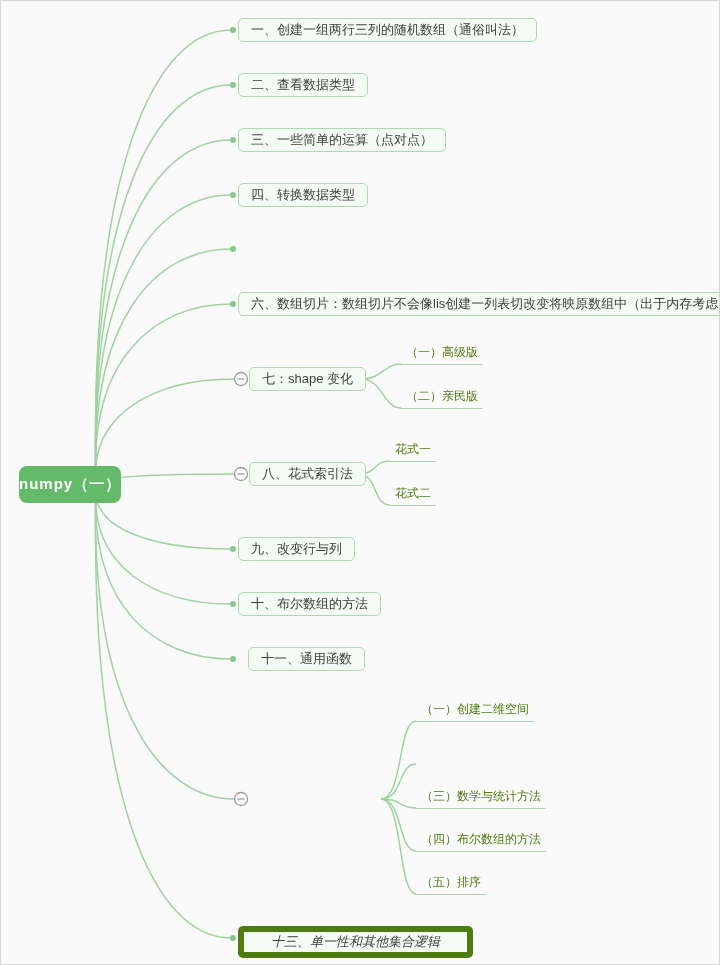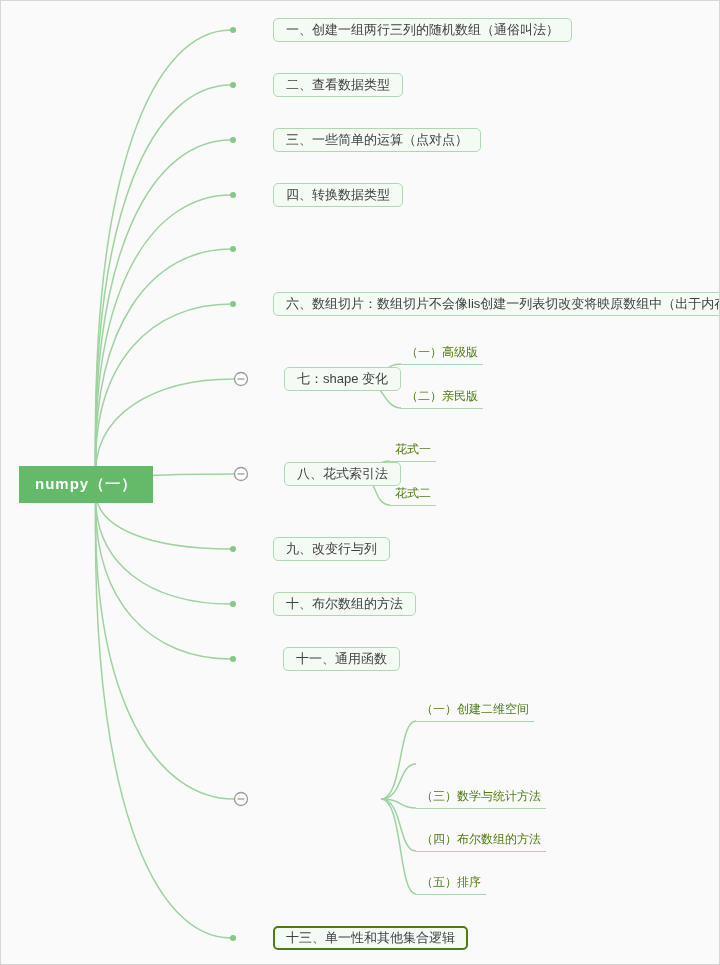--- a/index.html
+++ b/index.html
@@ -5,29 +5,29 @@
   html,body{margin:0;padding:0;background:#fff;}
   .stage{
     position:relative;width:720px;height:965px;box-sizing:border-box;
     background:#fafafa;border:1px solid #d6d6d6;overflow:hidden;
     font-family:"Liberation Sans",sans-serif;
   }
   svg.links{position:absolute;left:0;top:0;width:720px;height:965px;}
   .root{
     position:absolute;left:18px;top:465px;
     background:#64ba68;color:#ffffff;font-size:15px;font-weight:bold;
-    border-radius:0;padding:9px 16px;white-space:nowrap;letter-spacing:1px;
+    border-radius:8px;padding:9px 0;white-space:nowrap;letter-spacing:1px;
   }
   .topic{
     position:absolute;background:#f4faf4;border:1px solid #aed9b0;border-radius:5px;
     color:#404040;font-size:13px;line-height:16px;padding:3px 12px;
-    white-space:nowrap;text-align:center;margin-left:35px;
+    white-space:nowrap;text-align:center;
   }
   .topic.hasch{min-width:86px;}
-  .topic.sel{border:2px solid #4d7c0f;padding:2px 11px;}
+  .topic.sel{border:6px solid #4d7c0f;padding:2px 27px;font-style:italic;}
   .child{
     position:absolute;color:#4d7c0f;font-size:12px;line-height:16px;
     padding:0 5px 4px;border-bottom:1px solid #a9d6ac;white-space:nowrap;
   }
 </style>
 </head>
 <body>
 
 <div class="stage">
 

